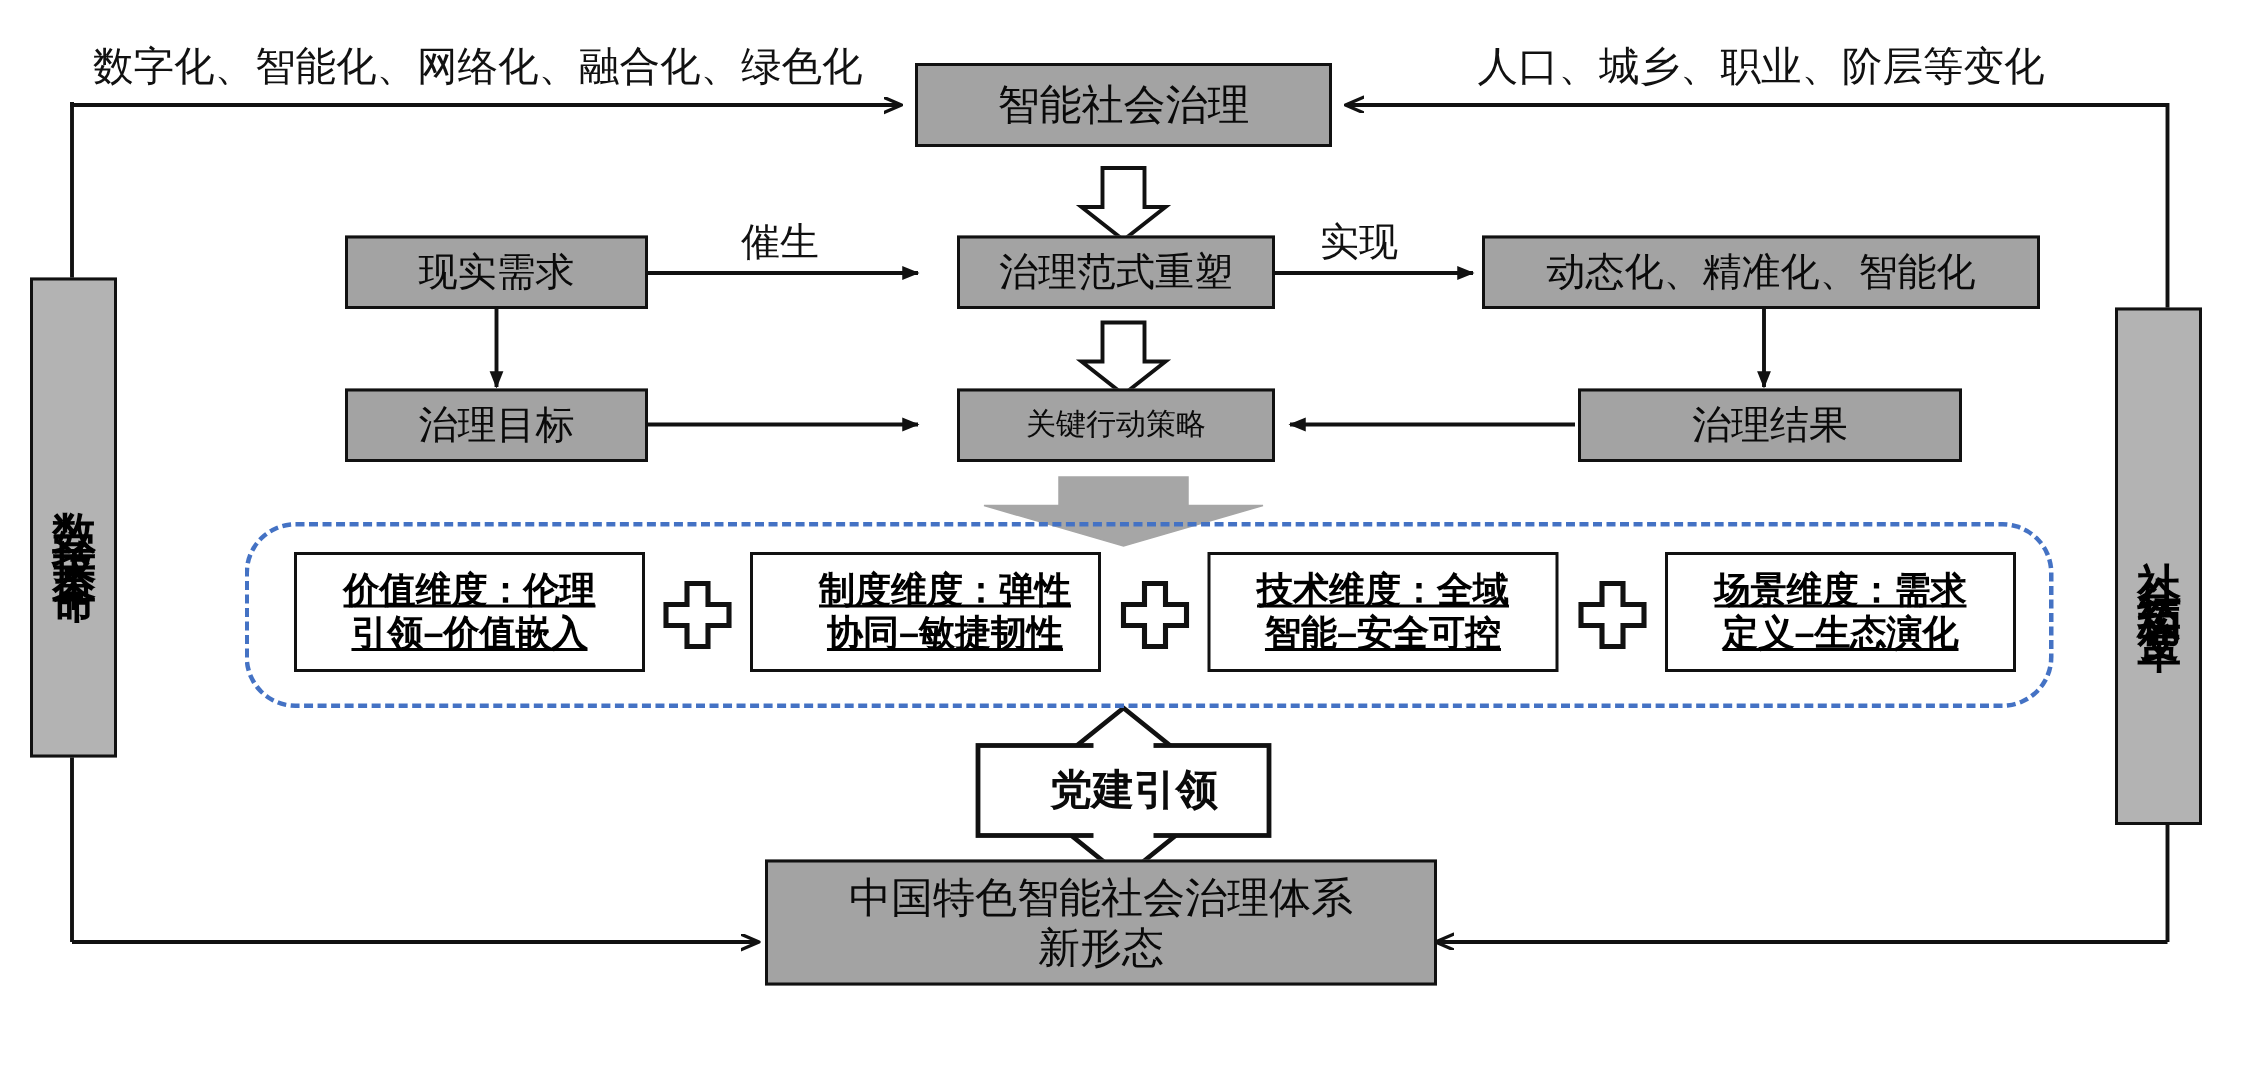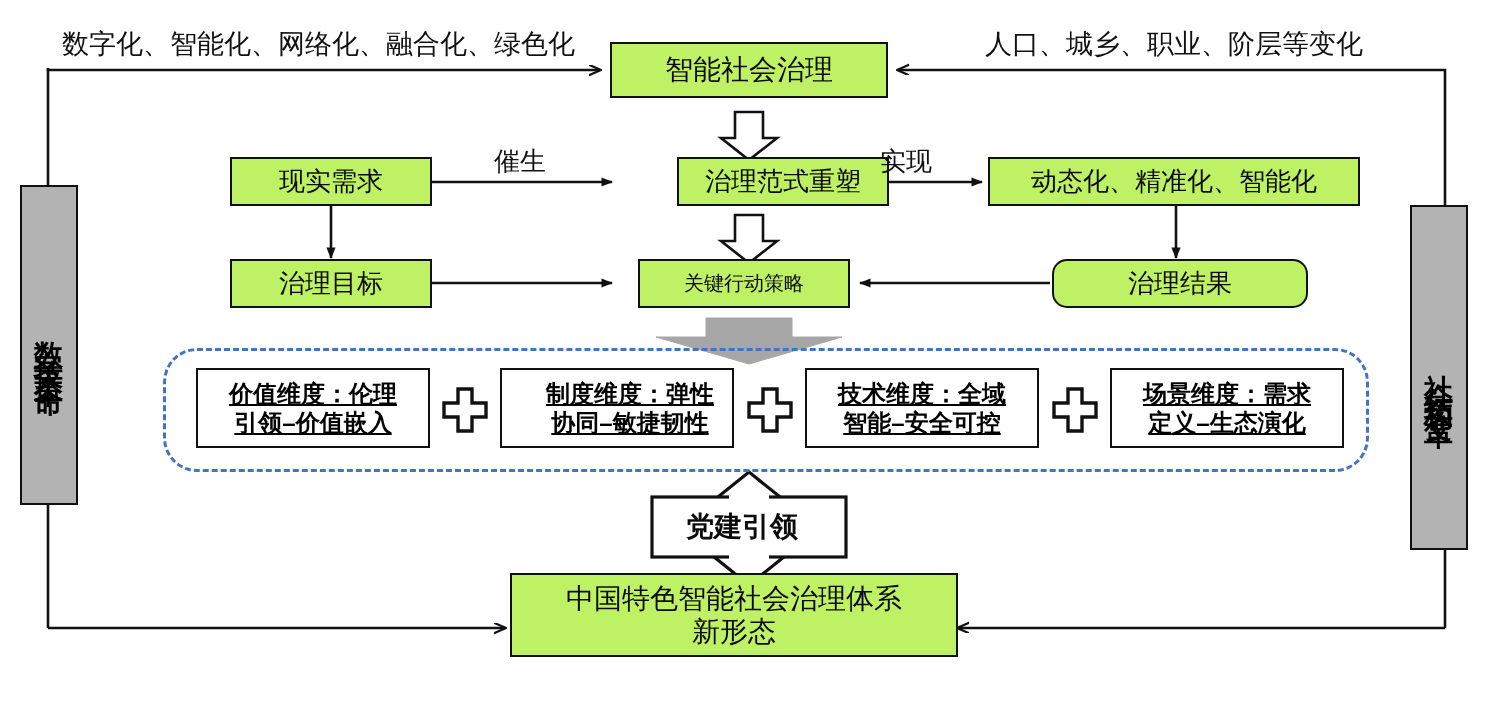--- a/index.html
+++ b/index.html
@@ -1,20 +1,20 @@
 <!DOCTYPE html>
 <html><head>
 <meta charset="utf-8">
 <style>
   html,body{margin:0;padding:0;background:#ffffff;}
   body{font-family:"Liberation Sans","DejaVu Sans",sans-serif;}
   #stage{position:relative;width:1499px;height:712px;background:#ffffff;overflow:hidden;}
   #wires{position:absolute;left:0;top:0;width:1499px;height:712px;}
 
-  .node{position:absolute;box-sizing:border-box;background:#bef264;border:2.5px solid #111;
+  .node{position:absolute;box-sizing:border-box;background:#a3a3a3;border:2.5px solid #111;
         display:flex;align-items:center;justify-content:center;text-align:center;
         color:#0a0a0a;line-height:1.18;}
   .node span{display:block;white-space:pre-line;}
 
   .sidebar{position:absolute;box-sizing:border-box;background:#b3b3b3;border:2.5px solid #111;
            display:flex;align-items:center;justify-content:center;}
   .sidebar span{writing-mode:vertical-rl;text-orientation:upright;font-weight:bold;
                 letter-spacing:9px;color:#000;}
 
   .edgelabel{position:absolute;color:#111;white-space:nowrap;}
@@ -99,42 +99,42 @@
   </div>
 
   <div class="node" style="left:230px;top:157px;width:202px;height:49px;font-size:26px;">
     <span>现实需求</span>
   </div>
 
   <div class="node" style="left:230px;top:259px;width:202px;height:49px;font-size:26px;">
     <span>治理目标</span>
   </div>
 
-  <div class="node" style="left:638px;top:157px;width:212px;height:49px;font-size:26px;margin-left:39px;">
+  <div class="node" style="left:638px;top:157px;width:212px;height:49px;font-size:26px;">
     <span>治理范式重塑</span>
   </div>
 
   <div class="node" style="left:638px;top:259px;width:212px;height:49px;font-size:20px;">
     <span>关键行动策略</span>
   </div>
 
   <div class="node" style="left:988px;top:157px;width:372px;height:49px;font-size:26px;">
     <span>动态化、精准化、智能化</span>
   </div>
 
-  <div class="node" style="left:1052px;top:259px;width:256px;height:49px;font-size:26px;border-radius:15px;">
+  <div class="node" style="left:1052px;top:259px;width:256px;height:49px;font-size:26px;">
     <span>治理结果</span>
   </div>
 
   <div class="node" style="left:510px;top:573px;width:448px;height:84px;font-size:28px;">
     <span>中国特色智能社会治理体系
 新形态</span>
   </div>
 
-  <div class="hexlabel" style="left:638px;top:497px;width:208px;height:60px;font-size:28px;">
+  <div class="hexlabel" style="left:652px;top:497px;width:208px;height:60px;font-size:28px;">
     <span>党建引领</span>
   </div>
 
   <div class="edgelabel" style="left:494px;top:144px;font-size:26px;">催生</div>
   <div class="edgelabel" style="left:880px;top:144px;font-size:26px;">实现</div>
 
   <div class="dotted-wrap" style="left:163px;top:348px;width:1206px;height:124px;"></div>
 
   <div class="dimbox" style="left:196px;top:368px;width:234px;height:80px;font-size:24px;">
     <span>价值维度：伦理

